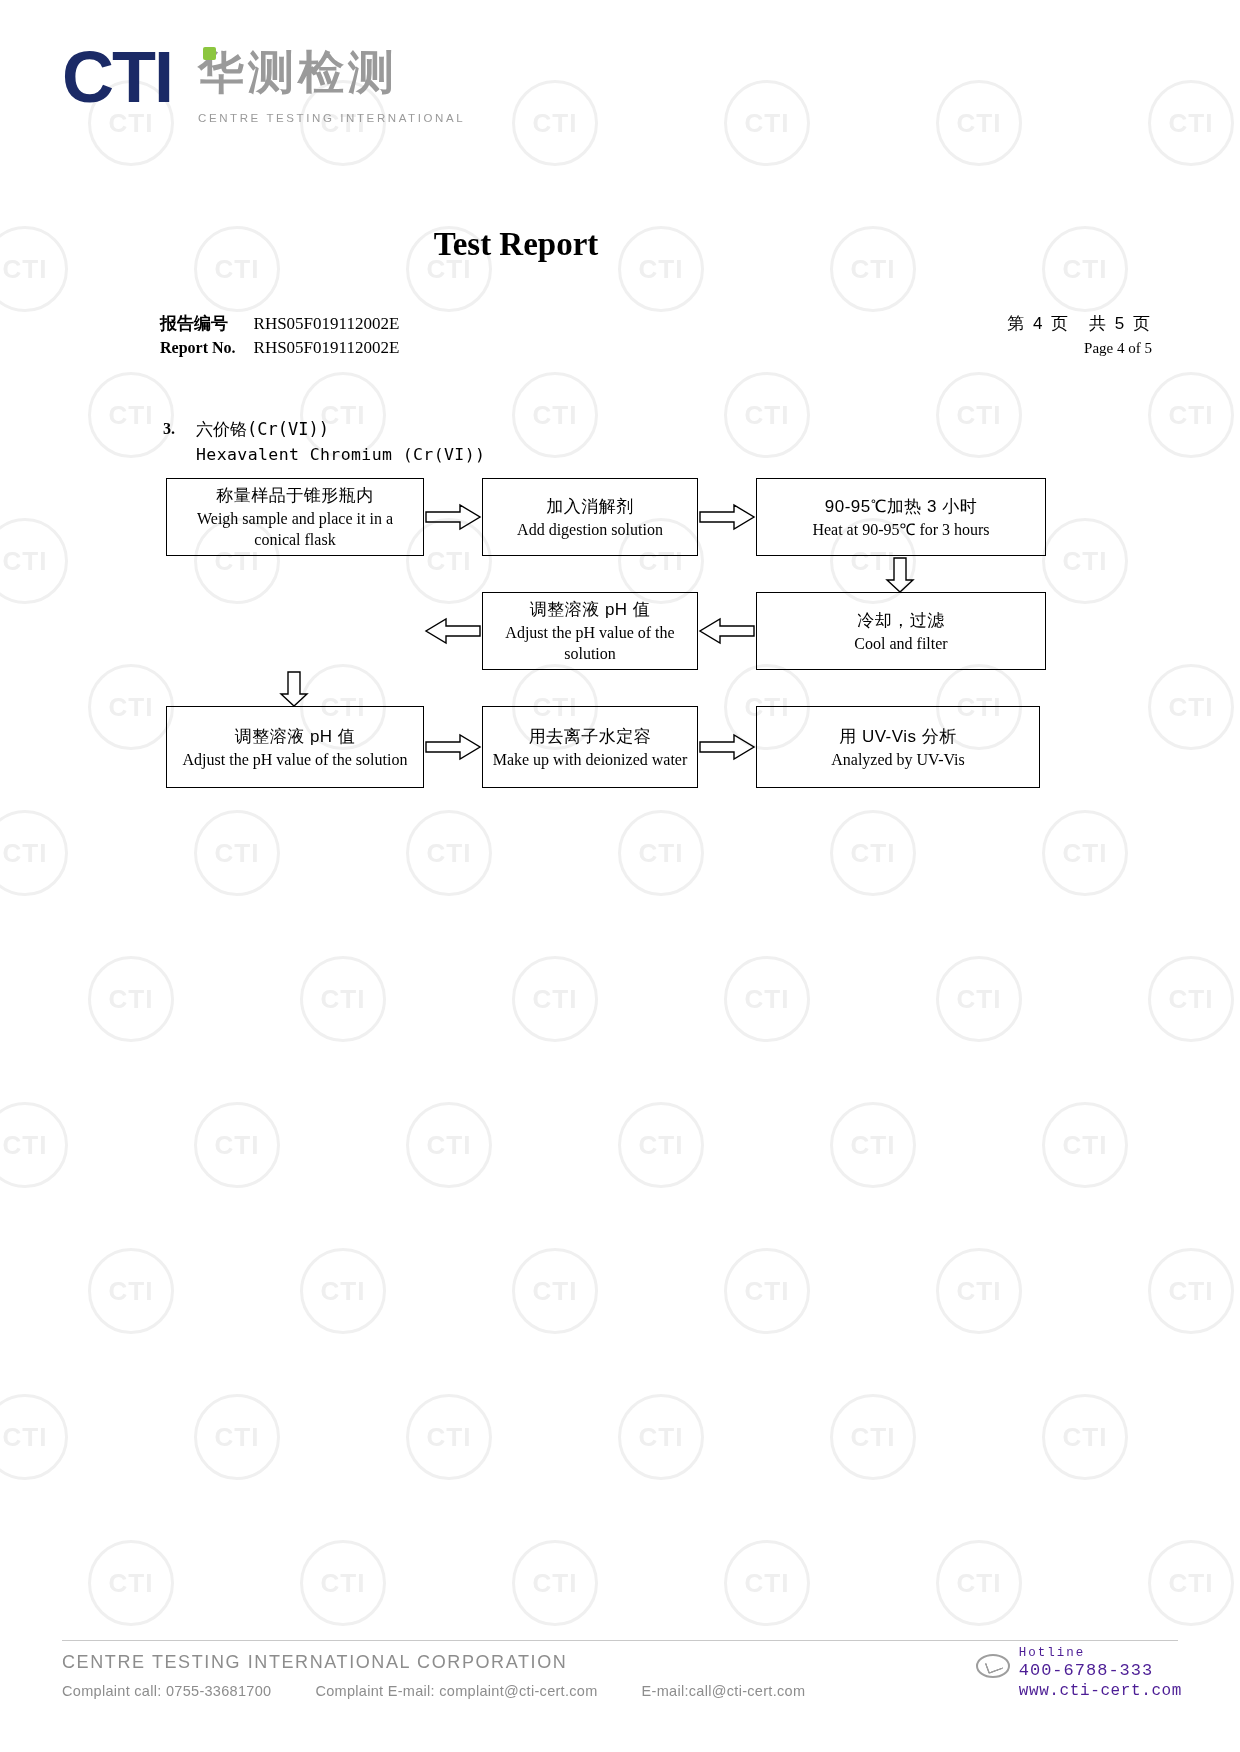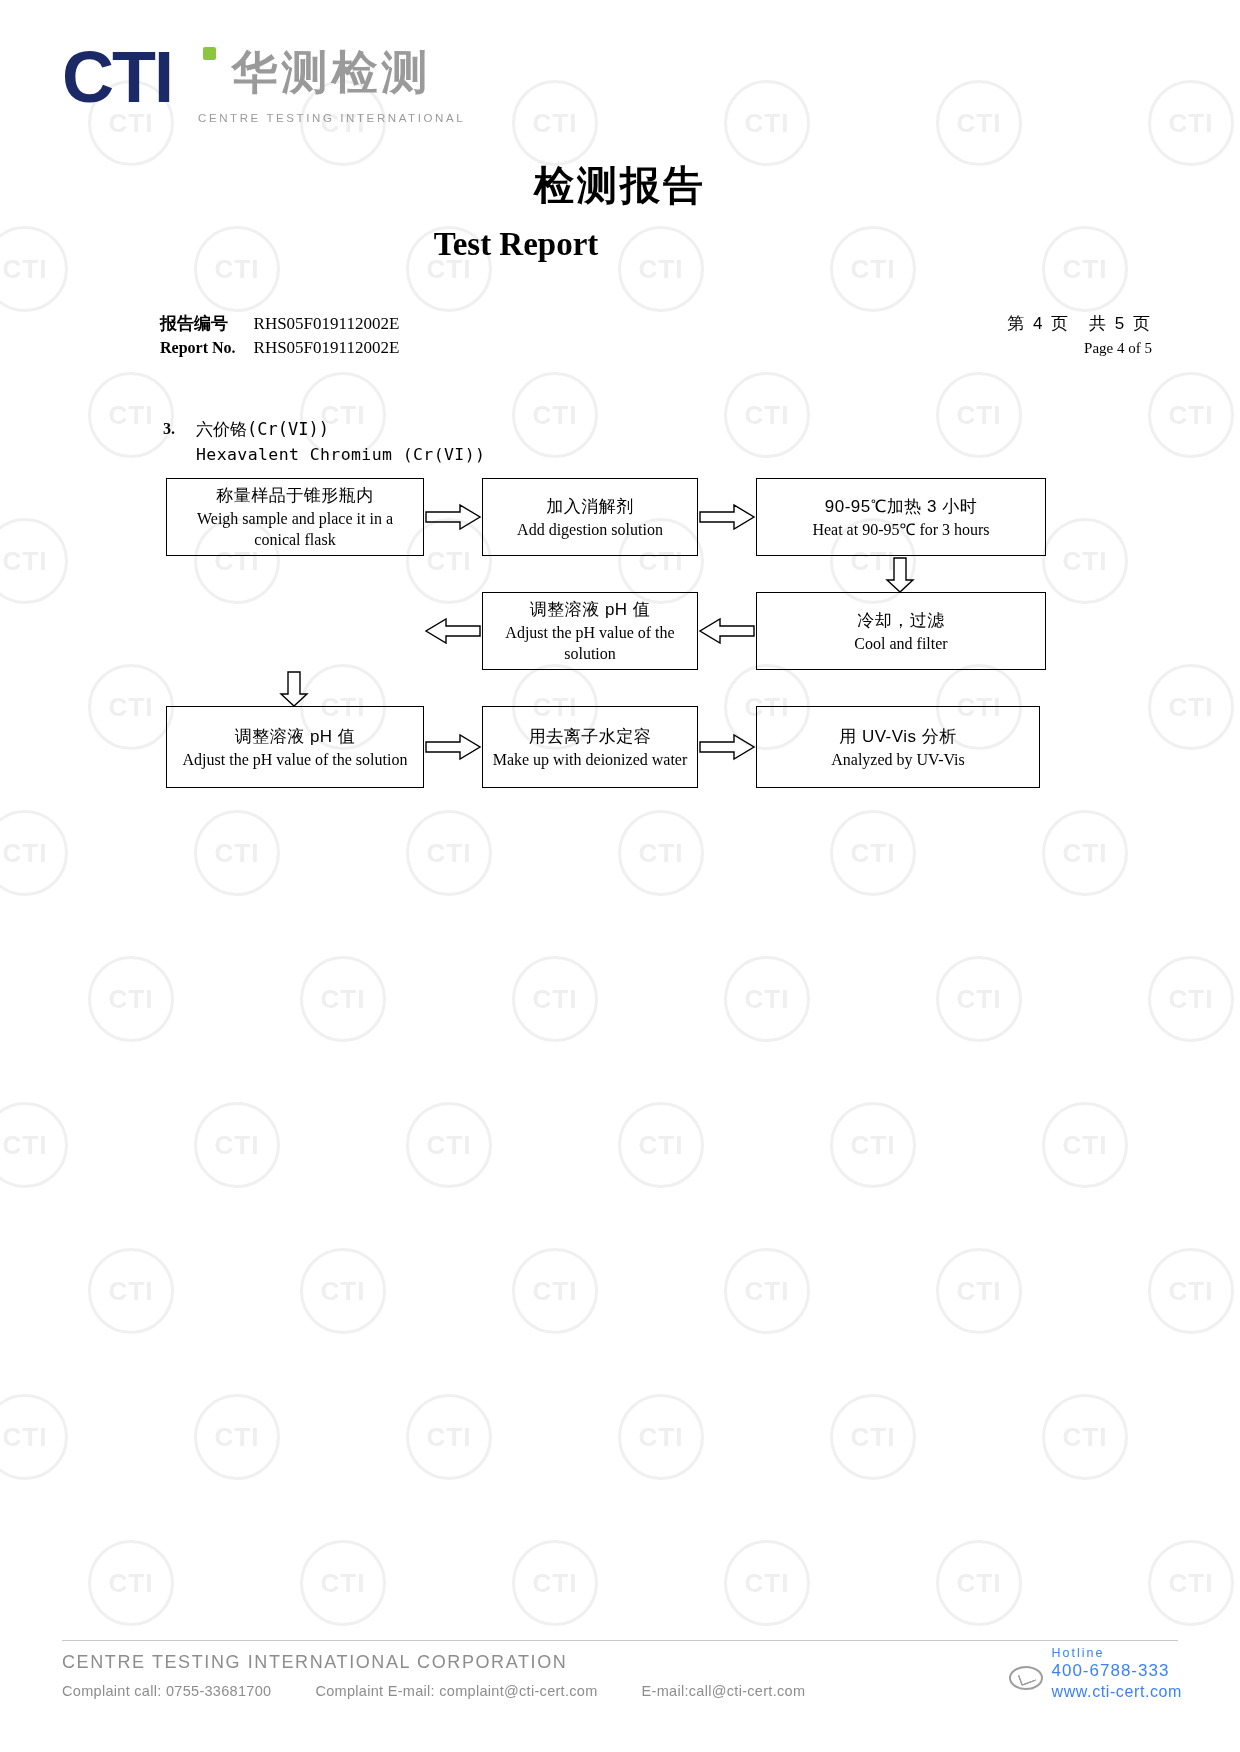--- a/index.html
+++ b/index.html
@@ -78,21 +78,20 @@
     margin-left: 26px;
     margin-top: 4px;
   }
   .cti-cn-main {
     font-family: "Liberation Sans", sans-serif;
     font-weight: bold;
     font-size: 46px;
     line-height: 52px;
     color: #9a9a9a;
     letter-spacing: 4px;
-    text-align: center;
   }
   .cti-cn-sub {
     font-family: "Liberation Sans", sans-serif;
     font-size: 11.5px;
     color: #9a9a9a;
     letter-spacing: 2.6px;
     margin-top: 14px;
     text-align: right;
   }
 
@@ -256,23 +255,23 @@
     font-size: 14.5px;
     letter-spacing: 0.3px;
     display: flex;
     gap: 44px;
   }
   #hotline {
     position: absolute;
     right: 58px;
     top: 1646px;
     display: flex;
-    align-items: center;
-    color: #3b82f6;
-    font-family: Liberation Sans, sans-serif;
+    align-items: flex-start;
+    color: #4c1d95;
+    font-family: Liberation Mono, monospace;
   }
   .hotline-icon {
     width: 34px;
     height: 24px;
     border: 2px solid #9e9e9e;
     border-radius: 50%;
     margin-right: 9px;
     margin-top: 8px;
     position: relative;
     box-sizing: border-box;
@@ -371,21 +370,20 @@
     <div class="cti-mark">
       <span>CTI</span>
       <span class="cti-dot"></span>
     </div>
     <div class="cti-cn">
       <div class="cti-cn-main">华测检测</div>
       <div class="cti-cn-sub">CENTRE TESTING INTERNATIONAL</div>
     </div>
   </div>
 
-  <div id="title-cn">检测报告</div>
   <div id="title-en">Test Report</div>
 
   <div id="report-no">
     <table>
       <tbody>
           <tr>
         <td class="rn-label-cn">报告编号</td>
         <td class="rn-value">RHS05F019112002E</td>
       </tr>
       <tr>

